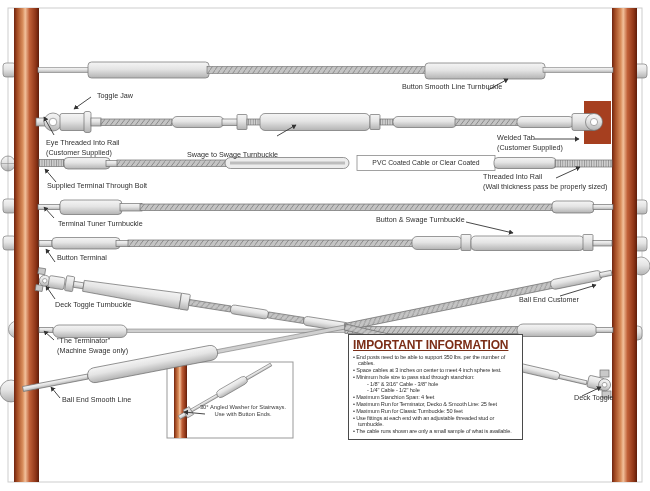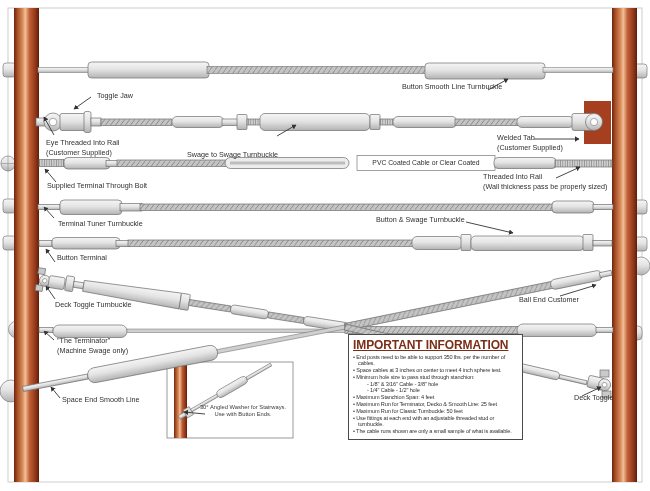--- a/index.html
+++ b/index.html
@@ -230,21 +230,21 @@
   <div class="lbl" style="left:402px;top:82px"><span>Button Smooth Line Turnbuckle</span></div>
   <div class="lbl" style="left:497px;top:133px"><span>Welded Tab</span><span class="l2">(Customer Supplied)</span></div>
   <div class="lbl" style="left:47px;top:181px"><span>Supplied Terminal Through Bolt</span></div>
   <div class="band-text"><span>PVC Coated Cable or Clear Coated</span></div>
   <div class="lbl" style="left:483px;top:172px"><span>Threaded Into Rail</span><span class="l2">(Wall thickness pass be properly sized)</span></div>
   <div class="lbl" style="left:58px;top:219px"><span>Terminal Tuner Turnbuckle</span></div>
   <div class="lbl" style="left:376px;top:215px"><span>Button &amp; Swage Turnbuckle</span></div>
   <div class="lbl" style="left:57px;top:253px"><span>Button Terminal</span></div>
   <div class="lbl" style="left:55px;top:300px"><span>Deck Toggle Turnbuckle</span></div>
   <div class="lbl" style="left:57px;top:336px"><span>"The Terminator"</span><span class="l2">(Machine Swage only)</span></div>
-  <div class="lbl" style="left:62px;top:395px"><span>Space End Smooth Line</span></div>
+  <div class="lbl" style="left:62px;top:395px"><span>Ball End Smooth Line</span></div>
   <div class="lbl" style="left:519px;top:295px"><span>Ball End Customer</span></div>
   <div class="lbl" style="left:574px;top:393px"><span>Deck Toggle</span></div>
   <div class="inset-text"><span>30° Angled Washer for Stairways.</span><br><span>Use with Button Ends.</span></div>
 </div>
 
 <div class="info-box">
   <div class="info-title">IMPORTANT INFORMATION</div>
   <div>
         <div class="info-item">• End posts need to be able to support 350 lbs. per the number of cables.</div>
         <div class="info-item">• Space cables at 3 inches on center to meet 4 inch sphere test.</div>

